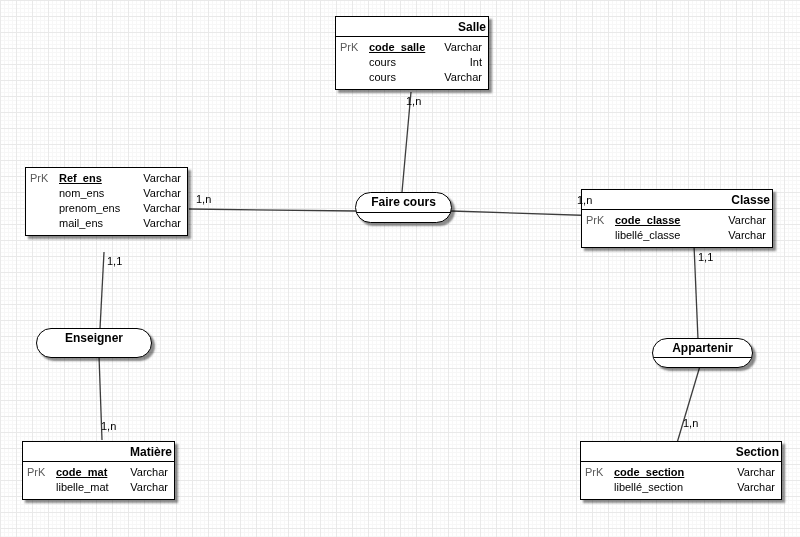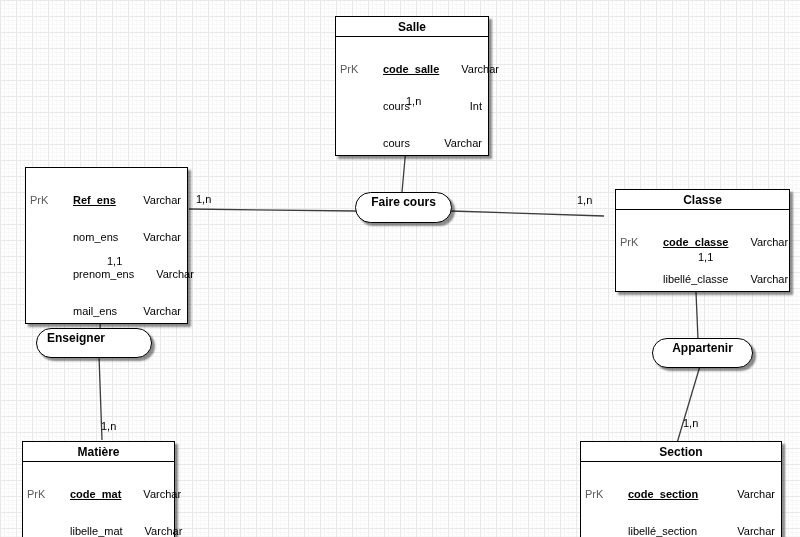--- a/index.html
+++ b/index.html
@@ -21,41 +21,41 @@
 
   .entity{
     position:absolute;
     background:#ffffff;
     border:1.5px solid #000;
     box-shadow:3px 3px 2px rgba(0,0,0,0.45);
     box-sizing:border-box;
   }
   .entity-title{
     font-weight:bold;font-size:12px;line-height:14px;
-    text-align:center;padding:3px 2px 2px;
+    text-align:right;padding:3px 2px 2px;
     border-bottom:1.5px solid #000;
     color:#000;
   }
   .entity-rows{padding:3px 6px 4px 4px;}
   .row{
-    display:grid;grid-template-columns:27px 1fr auto;column-gap:16px;
-    font-size:11px;line-height:15px;color:#000;white-space:nowrap;margin-top:22px;
+    display:grid;grid-template-columns:27px 1fr auto;column-gap:2px;
+    font-size:11px;line-height:15px;color:#000;white-space:nowrap;
   }
   .row .key{color:#5a5a5a;}
   .row.pk .name{font-weight:bold;text-decoration:underline;}
   .row .type{padding-left:6px;}
 
   .relation{
     position:absolute;
     background:#ffffff;
     border:1.5px solid #000;
     border-radius:16px;
     box-shadow:3px 3px 2px rgba(0,0,0,0.45);
     box-sizing:border-box;
-    display:flex;
+    display:flex;flex-direction:column;
     overflow:hidden;
   }
   .relation-label{
     flex:1;font-weight:bold;font-size:12px;line-height:14px;
     text-align:center;padding-top:2px;color:#000;
   }
   .relation-bottom{height:9px;border-top:1.3px solid #000;}
 
   .card{
     position:absolute;
@@ -117,21 +117,21 @@
         <span class="type">Varchar</span>
       </div>
       <div class="row">
         <span class="key"></span>
         <span class="name">mail_ens</span>
         <span class="type">Varchar</span>
       </div>
     </div>
   </div>
 
-  <div class="entity" style="left:615px;top:189px;width:175px;">
+  <div class="entity" style="left:581px;top:189px;width:192px;">
     <div class="entity-title">Classe</div>
     <div class="entity-rows">
       <div class="row pk">
         <span class="key">PrK</span>
         <span class="name">code_classe</span>
         <span class="type">Varchar</span>
       </div>
       <div class="row">
         <span class="key"></span>
         <span class="name">libellé_classe</span>

